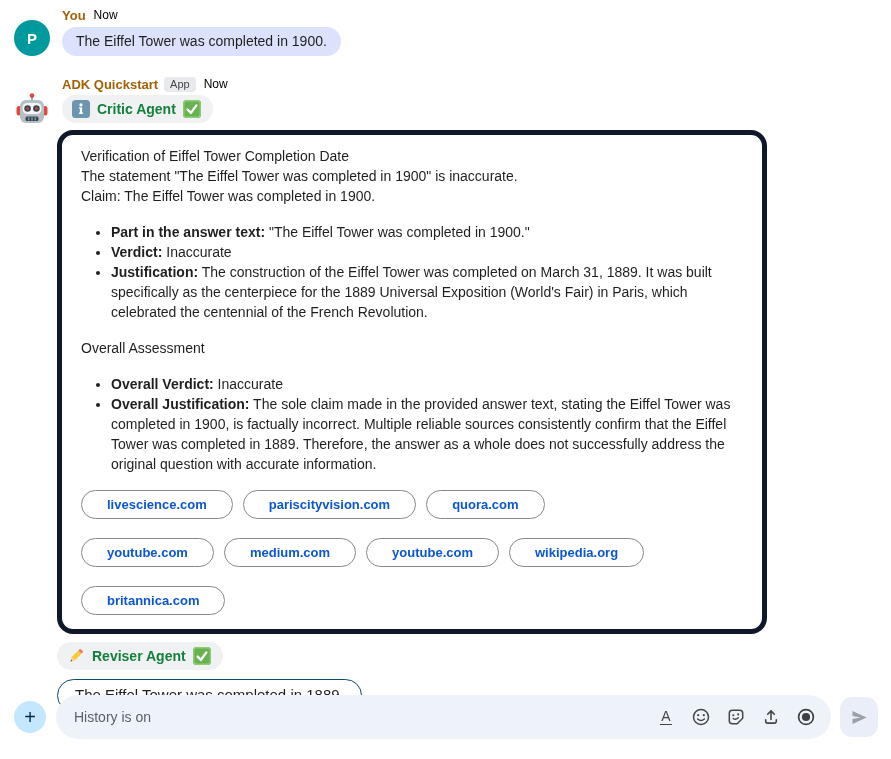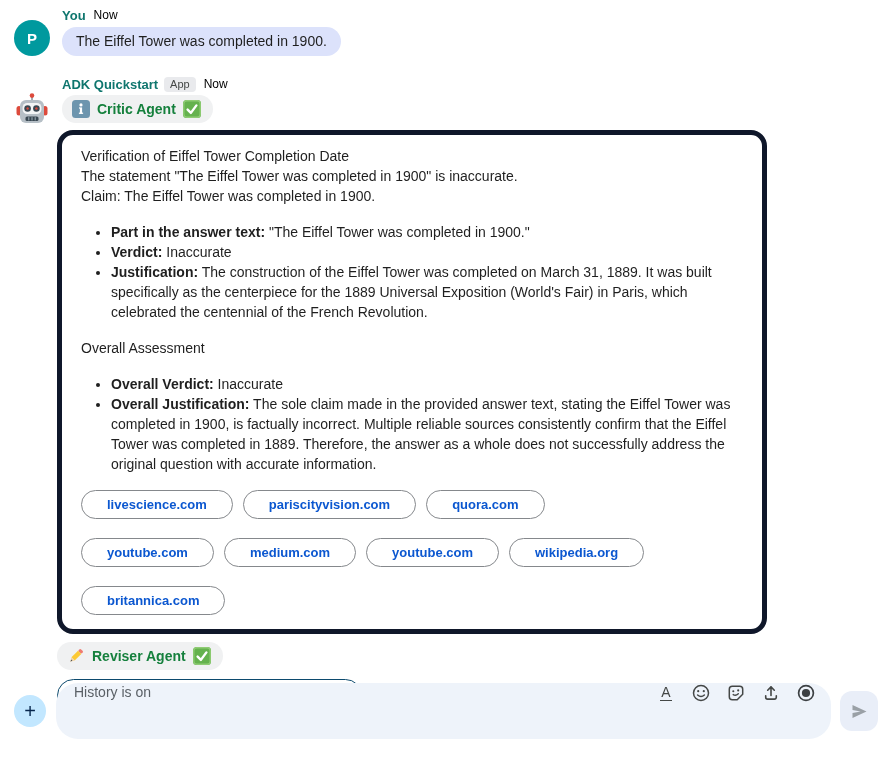--- a/index.html
+++ b/index.html
@@ -19,21 +19,21 @@
   .avatar-circle {
     width:36px; height:36px; border-radius:50%;
     background:#00999e; color:#fff;
     font-size:15px; font-weight:bold;
     display:flex; align-items:center; justify-content:center;
     margin-top:13px; cursor:pointer;
   }
   .robot-avatar { margin-top:15px; width:36px; height:36px; }
   .content-col { flex:1; min-width:0; }
   .msg-header { display:flex; align-items:center; height:16px; }
-  .sender { font-size:13px; font-weight:bold; color:#0f766e; }
+  .sender { font-size:13px; font-weight:bold; color:#a16207; }
   .time { font-size:12px; color:#000000; margin-left:8px; }
   .app-badge {
     font-size:11px; color:#444746; background:#e9eaed;
     border-radius:4px; padding:1.5px 6px; margin-left:6px;
   }
   .user-bubble {
     display:inline-block; margin-top:4px;
     background:#dce2fb; border-radius:18px;
     padding:7px 14px 8px; font-size:14px; line-height:14px;
   }
@@ -74,22 +74,22 @@
     display:flex; align-items:center;
   }
   .plus-btn {
     width:32px; height:32px; border-radius:50%; flex:none;
     background:#c2e7ff; color:#06264d;
     font-size:20px; font-weight:normal; line-height:1;
     display:flex; align-items:center; justify-content:center;
     cursor:pointer; margin-right:10px;
   }
   .input-wrap {
-    flex:1; height:56px; background:#eef3fa; border-radius:22px;
-    display:flex; align-items:flex-start; padding:0 15px 0 16px;gap:48px;
+    flex:1; height:44px; background:#eef3fa; border-radius:22px;
+    display:flex; align-items:center; padding:0 15px 0 16px;gap:48px;
   }
   .msg-input {
     flex:1; border:none; outline:none; background:transparent;
     font-family:"Liberation Sans", sans-serif; font-size:14px; color:#1f1f1f;
     min-width:0;
   }
   .msg-input::placeholder { color:#5a6066; opacity:1; }
   .composer-icons { display:flex; align-items:center; gap:15px; margin-left:10px; }
   .cicon { width:20px; height:20px; display:flex; align-items:center; justify-content:center; cursor:pointer; }
   .format-glyph {

